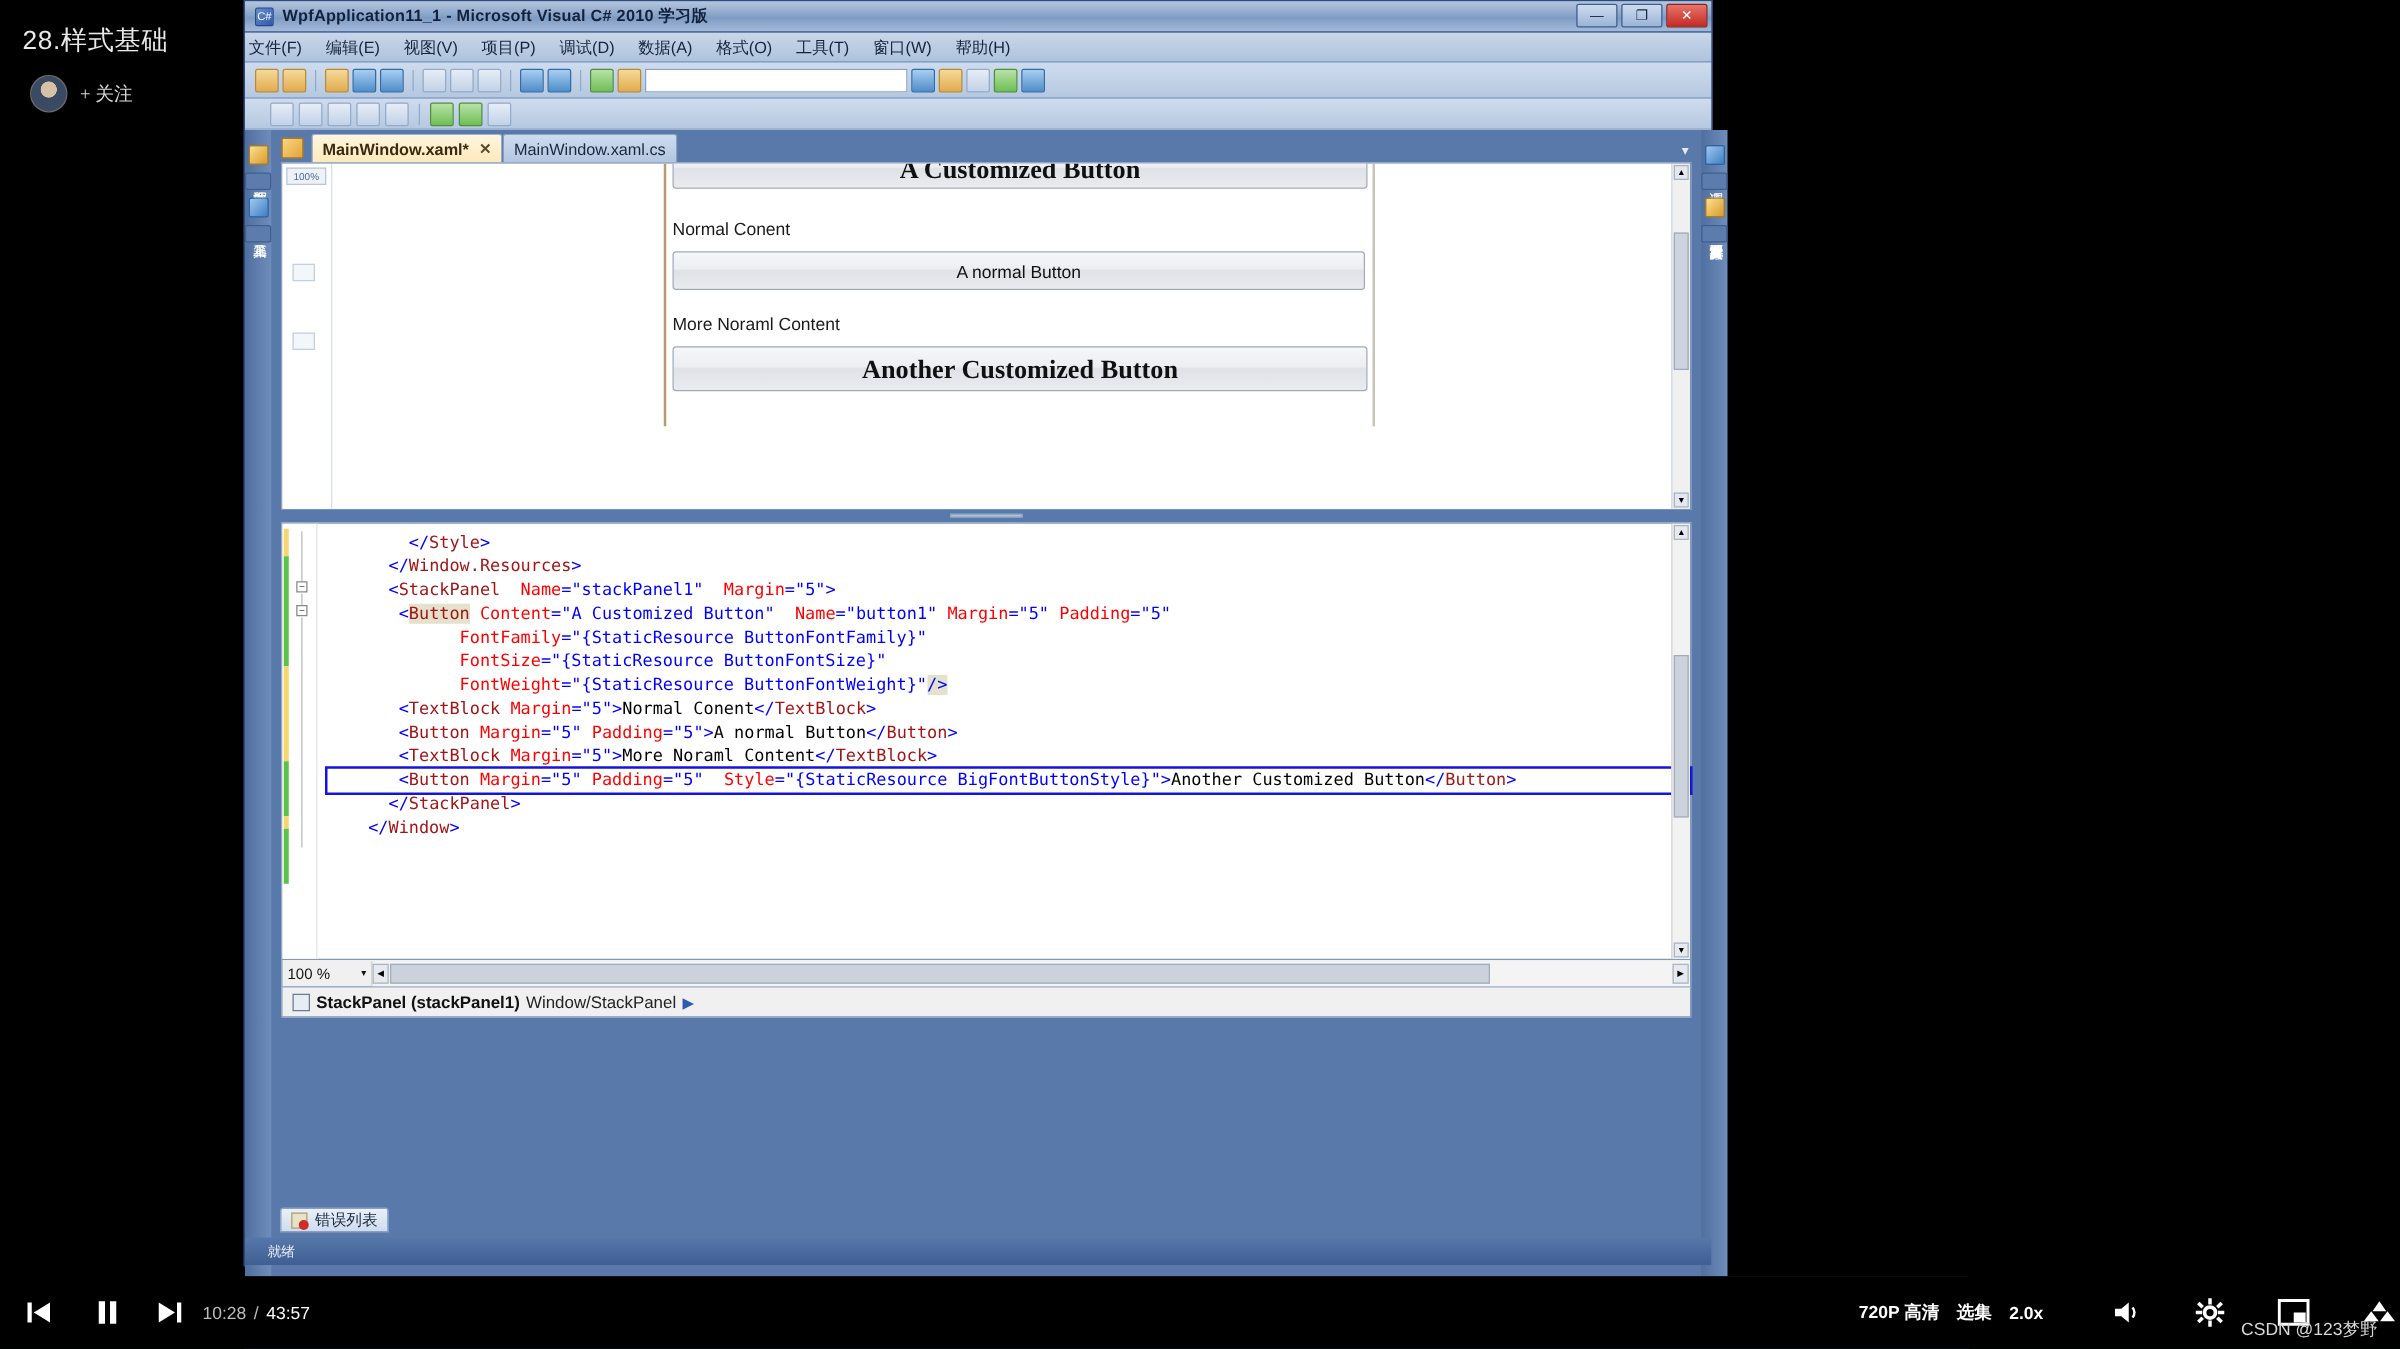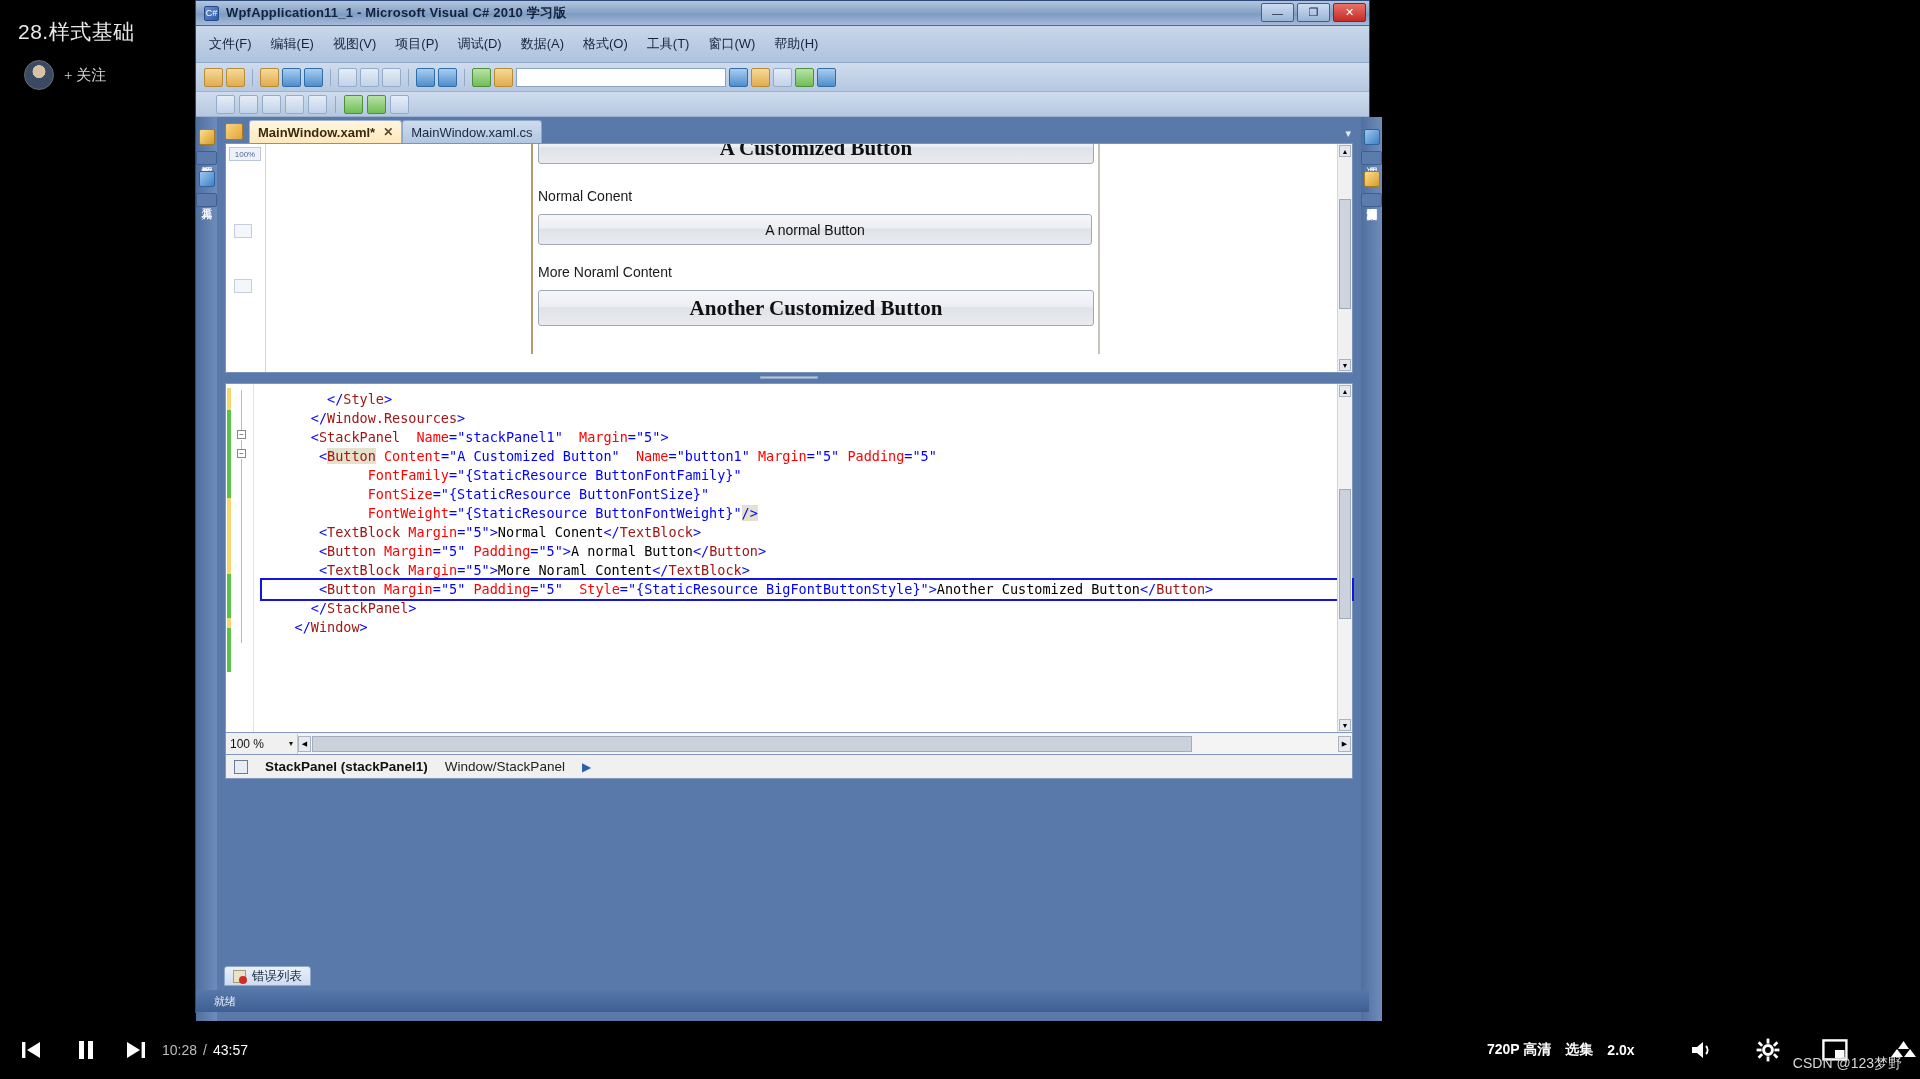--- a/index.html
+++ b/index.html
@@ -27,22 +27,22 @@
   .vs-ico { width:15px; height:15px; background:linear-gradient(135deg,#6a8fd0,#2f5aa8);
       border:1px solid #254a8a; border-radius:2px; color:#fff; font-size:9px;
       display:flex; align-items:center; justify-content:center; margin-right:7px; }
   .vs-title { font-size:13px; color:#13223c; font-weight:bold; letter-spacing:.2px; }
   .winbtns { position:absolute; right:3px; top:2px; display:flex; gap:3px; }
   .wb { width:33px; height:19px; border:1px solid #3f608f; border-radius:2px;
         background:linear-gradient(180deg,#cddbef,#9ab4d6); display:flex;
         align-items:center; justify-content:center; font-size:11px; color:#12233d; }
   .wb.close { background:linear-gradient(180deg,#e8736a,#c42b24); color:#fff; border-color:#8d231d; }
 
-  .vs-menubar { height:37px; background:linear-gradient(180deg,#c9d7e9,#aec3de);
-      border-bottom:1px solid #90a8c8; display:flex; align-items:center; padding-left:10px; gap:13px; }
+  .vs-menubar { height:24px; background:linear-gradient(180deg,#c9d7e9,#aec3de);
+      border-bottom:1px solid #90a8c8; display:flex; align-items:center; gap:13px; }
   .menu-item { font-size:13px; color:#15243d; padding:2px 3px; }
 
   .vs-toolbar { height:29px; background:linear-gradient(180deg,#cfdcee,#b5c8e0);
       border-bottom:1px solid #9db2cf; display:flex; align-items:center; padding-left:8px; gap:3px; }
   .vs-toolbar2 { height:25px; background:linear-gradient(180deg,#cfdcee,#b5c8e0);
       border-bottom:1px solid #9db2cf; display:flex; align-items:center; padding-left:20px; gap:4px; }
   .tb-btn { width:19px; height:19px; border-radius:2px;
       background:linear-gradient(180deg,#e6edf7,#c2d2e8); border:1px solid #94abca; }
   .tb-btn.o { background:linear-gradient(180deg,#f6d99a,#e2ac4e); border-color:#b98b32; }
   .tb-btn.g { background:linear-gradient(180deg,#b8e2a8,#6fbe55); border-color:#4e8f3b; }
@@ -68,21 +68,21 @@
   .tabstrip .ti { width:18px; height:17px; margin:0 6px 3px 0;
       background:linear-gradient(135deg,#fbd57f,#e4a437); border:1px solid #a97a20; border-radius:2px; }
   .tab { height:23px; display:flex; align-items:center; gap:8px; padding:0 8px;
       border:1px solid #9db2cf; border-bottom:none; border-radius:3px 3px 0 0; font-size:13px; }
   .tab.active { background:linear-gradient(180deg,#fff5df,#ffe9bb); color:#3b2a10; font-weight:bold; }
   .tab.inactive { background:linear-gradient(180deg,#cfdcee,#b1c6e0); color:#17283f; border-color:#8ea6c6; }
   .tab .x { font-size:12px; color:#5a4a28; }
   .tab-chev { position:absolute; right:10px; bottom:3px; color:#e3ebf6; font-size:11px; }
 
   
-  .designer { position:relative; height:230px; background:#fff; border:1px solid #7a93b7;
+  .designer { position:relative; height:278px; background:#fff; border:1px solid #7a93b7;
       margin:0 8px; display:flex; }
   .design-rail { width:40px; border-right:1px solid #cbd6e4; background:#fff; position:relative; }
   .zoombox { position:absolute; left:3px; top:3px; width:32px; height:14px; border:1px solid #b9c6d8;
       background:#eef2f8; font-size:8px; color:#4d6customs; display:flex; align-items:center; justify-content:center; }
   .rail-ic { position:absolute; left:8px; width:18px; height:14px; border:1px solid #c3cfdf; background:#f3f6fa; }
   .design-canvas { flex:1; position:relative; background:#fff; overflow:hidden; }
   .dbtn { position:absolute; border:1px solid #9fa9b5; border-radius:3px;
       background:linear-gradient(180deg,#f6f7f9 0%, #eceef1 45%, #dfe2e7 50%, #e9ebef 100%);
       display:flex; align-items:center; justify-content:center; color:#101010; }
   .dbtn.big { font-size:21px; font-weight:bold; font-family:"Liberation Serif", serif; }
@@ -139,21 +139,21 @@
       display:flex; align-items:center; }
   .zoomsel { width:72px; height:20px; display:flex; align-items:center; justify-content:space-between;
       padding:0 4px; font-size:12px; color:#111; border-right:1px solid #c9c9c9; }
   .hscroll { flex:1; height:20px; position:relative; background:#f4f4f4; display:flex; align-items:center; }
   .hthumb { position:absolute; left:14px; height:16px; background:#ccd2dc; border:1px solid #a2abb9; }
   .harw { width:13px; height:16px; border:1px solid #aab3c0; background:#e6e9ee; font-size:7px;
       display:flex; align-items:center; justify-content:center; }
 
   
   .elemstatus { margin:0 8px; height:24px; background:#f0f0f0; border:1px solid #8298b8; border-top:none;
-      display:flex; align-items:center; gap:17px; padding-left:8px; }
+      display:flex; align-items:center; gap:5px; padding-left:8px; }
   .es-ico { width:14px; height:14px; border:1px solid #6b7b90; background:#e8edf5; }
   .es-b { font-size:13.5px; font-weight:bold; color:#111; }
   .es-n { font-size:13.5px; color:#222; }
   .es-arrow { color:#2a5db0; font-size:12px; }
 
   
   .errtab { position:absolute; left:28px; bottom:26px; height:20px; display:flex; align-items:center;
       gap:6px; padding:0 8px; background:linear-gradient(180deg,#e9f0fa,#cfdcee);
       border:1px solid #8fa6c5; border-radius:3px 3px 0 0; }
   .errtab .ic { width:13px; height:13px; background:#e8e2c8; border:1px solid #a99d6e; position:relative; }

